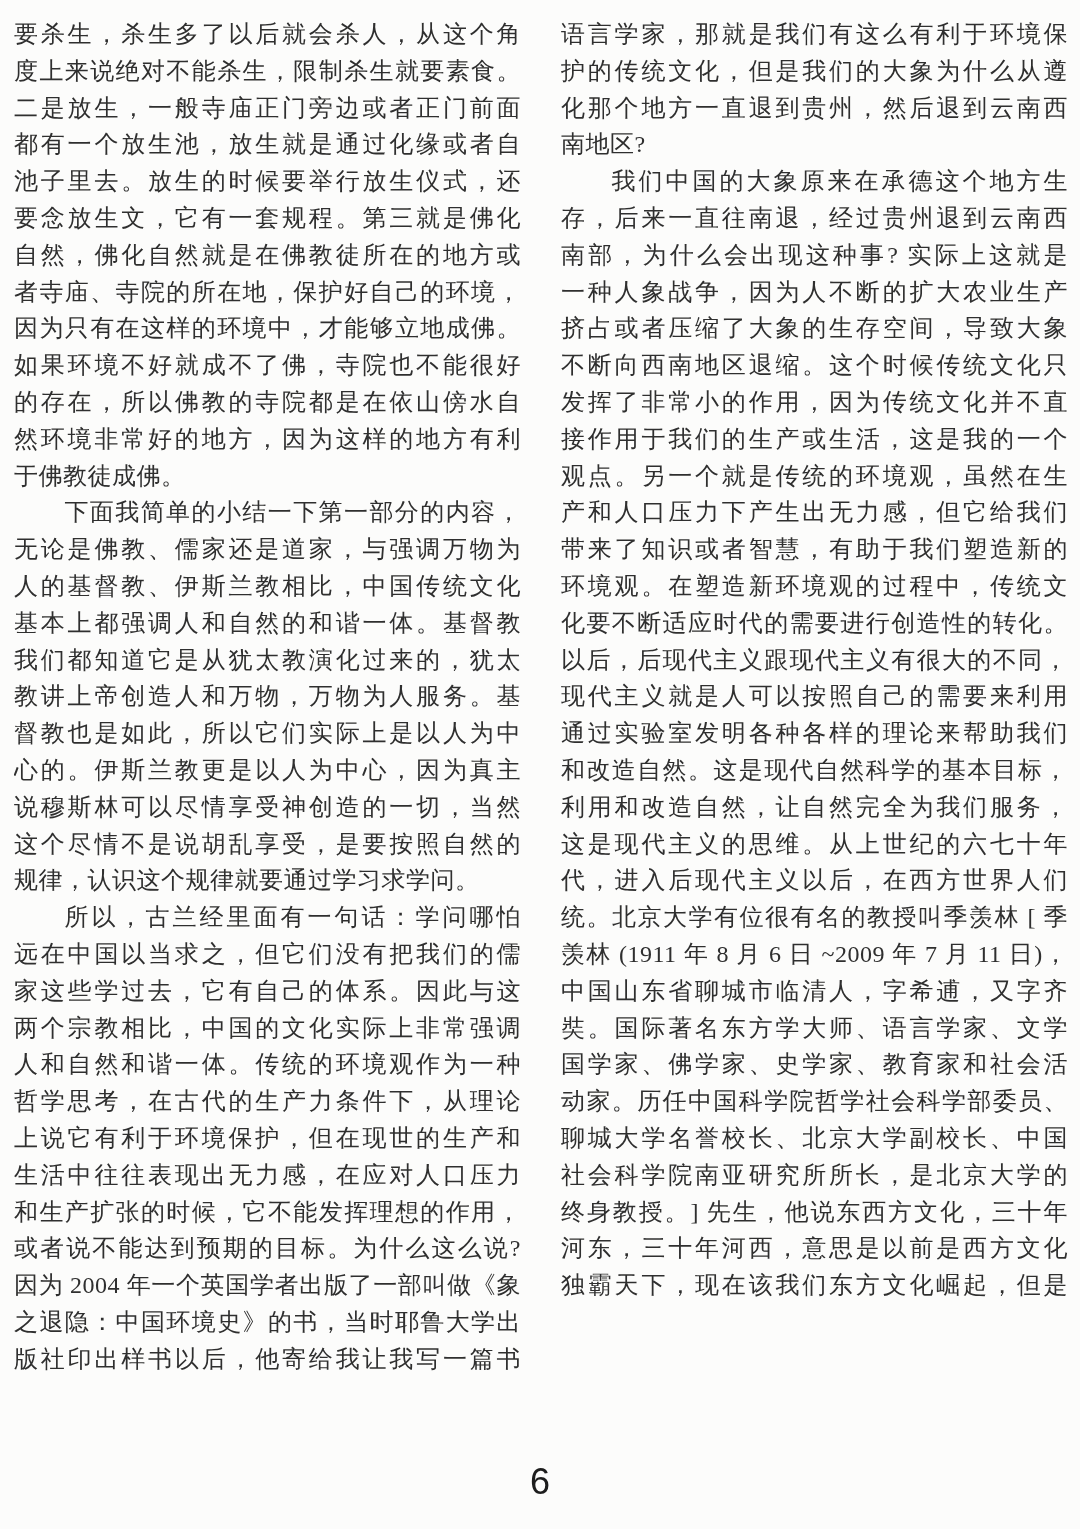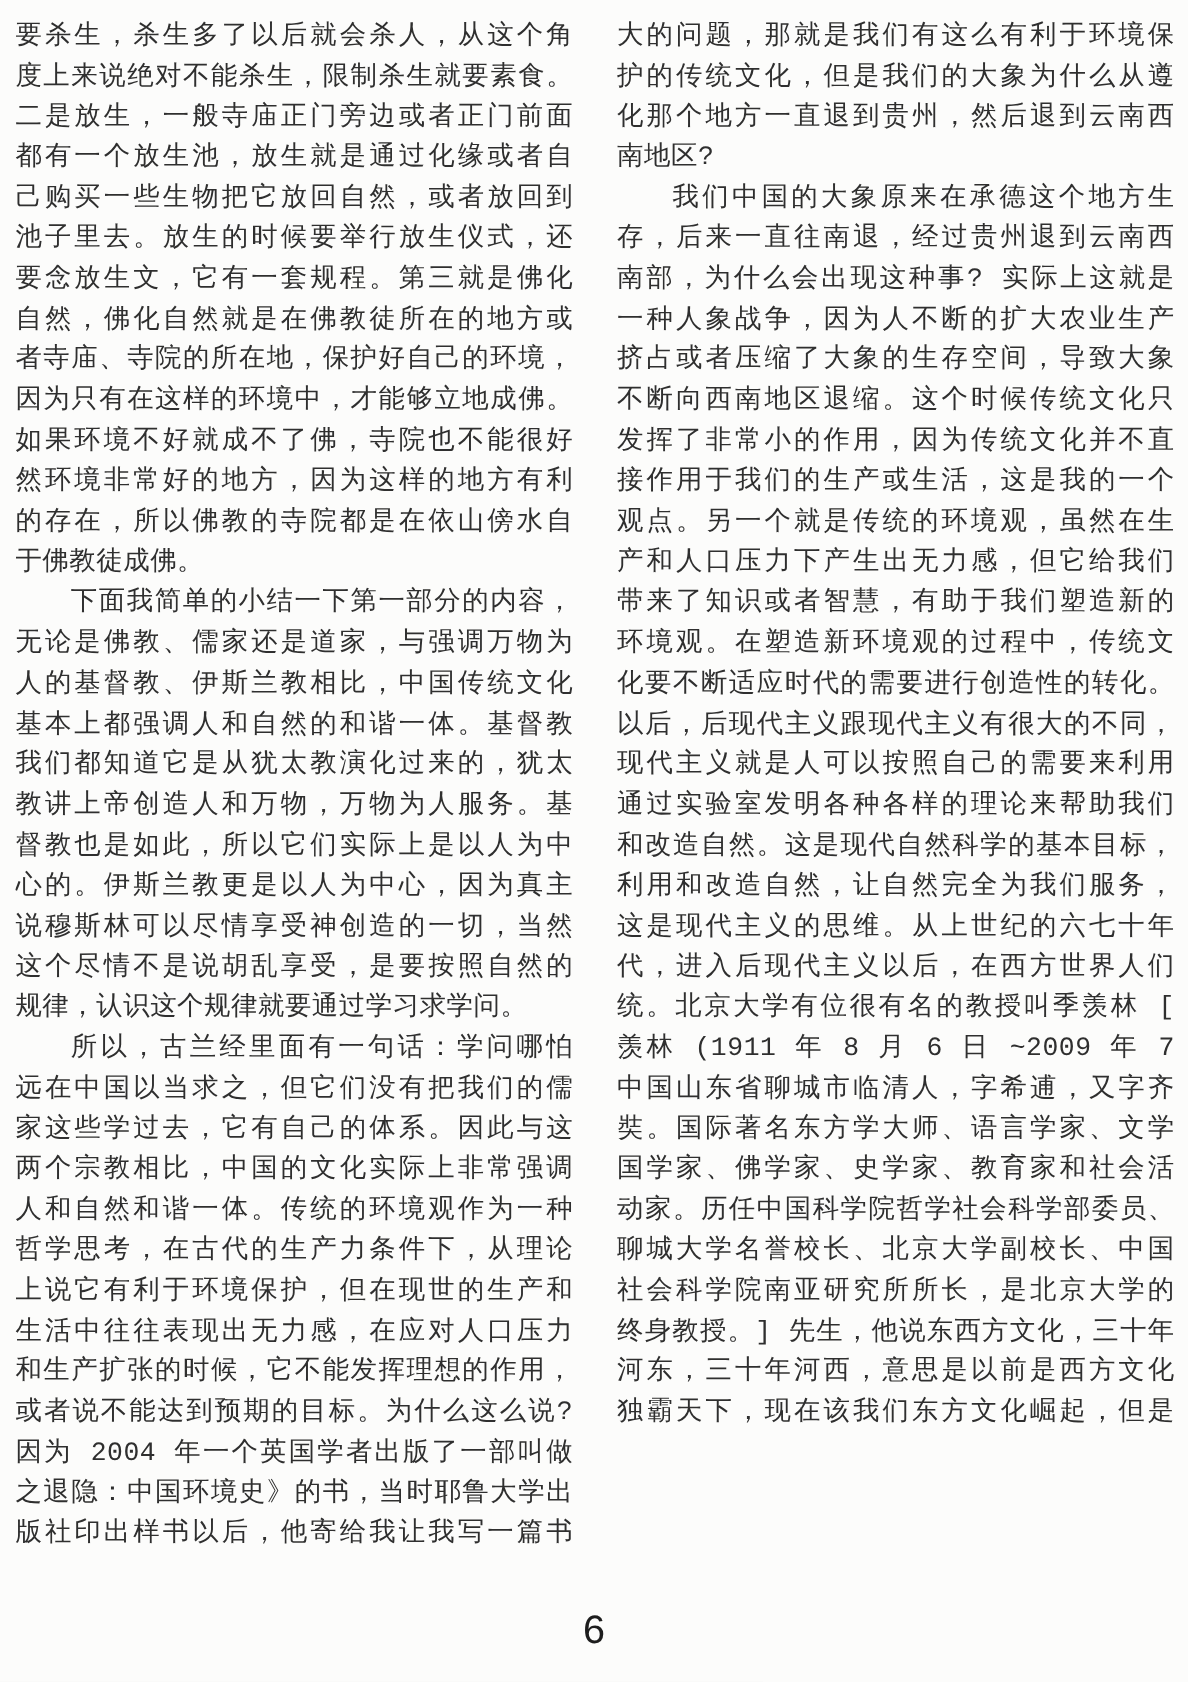--- a/index.html
+++ b/index.html
@@ -21,21 +21,20 @@
     position: absolute;
     top: 16px;
     left: 14px;
     right: 12px;
     display: flex;
     gap: 40px;
   }
   .column {
     width: 507px;
     flex: 0 0 507px;
-    font-family: Liberation Mono, monospace;
   }
   .line {
     height: 36.8px;
     line-height: 36.8px;
     font-size: 24px;
     text-align: justify;
     text-align-last: justify;
     overflow: hidden;
     letter-spacing: 0.5px;
   }
@@ -60,29 +59,28 @@
 </head>
 <body>
 
 <div class="page">
   <div class="columns">
     <div class="column">
         <div class="line">要杀生，杀生多了以后就会杀人，从这个角</div>
         <div class="line">度上来说绝对不能杀生，限制杀生就要素食。</div>
         <div class="line">二是放生，一般寺庙正门旁边或者正门前面</div>
         <div class="line">都有一个放生池，放生就是通过化缘或者自</div>
-        <div class="line">己购买一些生物把它放回自然，或者放回到</div>
         <div class="line">池子里去。放生的时候要举行放生仪式，还</div>
         <div class="line">要念放生文，它有一套规程。第三就是佛化</div>
         <div class="line">自然，佛化自然就是在佛教徒所在的地方或</div>
         <div class="line">者寺庙、寺院的所在地，保护好自己的环境，</div>
         <div class="line">因为只有在这样的环境中，才能够立地成佛。</div>
         <div class="line">如果环境不好就成不了佛，寺院也不能很好</div>
+        <div class="line">的存在，所以佛教的寺院都是在依山傍水自</div>
         <div class="line">然环境非常好的地方，因为这样的地方有利</div>
-        <div class="line">的存在，所以佛教的寺院都是在依山傍水自</div>
         <div class="line end">于佛教徒成佛。</div>
         <div class="line indent">下面我简单的小结一下第一部分的内容，</div>
         <div class="line">无论是佛教、儒家还是道家，与强调万物为</div>
         <div class="line">人的基督教、伊斯兰教相比，中国传统文化</div>
         <div class="line">基本上都强调人和自然的和谐一体。基督教</div>
         <div class="line">我们都知道它是从犹太教演化过来的，犹太</div>
         <div class="line">教讲上帝创造人和万物，万物为人服务。基</div>
         <div class="line">督教也是如此，所以它们实际上是以人为中</div>
         <div class="line">心的。伊斯兰教更是以人为中心，因为真主</div>
         <div class="line">说穆斯林可以尽情享受神创造的一切，当然</div>
@@ -96,21 +94,21 @@
         <div class="line">哲学思考，在古代的生产力条件下，从理论</div>
         <div class="line">上说它有利于环境保护，但在现世的生产和</div>
         <div class="line">生活中往往表现出无力感，在应对人口压力</div>
         <div class="line">和生产扩张的时候，它不能发挥理想的作用，</div>
         <div class="line">或者说不能达到预期的目标。为什么这么说?</div>
         <div class="line">因为 2004 年一个英国学者出版了一部叫做《象</div>
         <div class="line">之退隐：中国环境史》的书，当时耶鲁大学出</div>
         <div class="line">版社印出样书以后，他寄给我让我写一篇书</div>
       </div>
     <div class="column">
-        <div class="line">大的问题，那就是我们有这么有利于环境保</div>
+        <div class="line">语言学家，那就是我们有这么有利于环境保</div>
         <div class="line">护的传统文化，但是我们的大象为什么从遵</div>
         <div class="line">化那个地方一直退到贵州，然后退到云南西</div>
         <div class="line end">南地区?</div>
         <div class="line indent">我们中国的大象原来在承德这个地方生</div>
         <div class="line">存，后来一直往南退，经过贵州退到云南西</div>
         <div class="line">南部，为什么会出现这种事? 实际上这就是</div>
         <div class="line">一种人象战争，因为人不断的扩大农业生产</div>
         <div class="line">挤占或者压缩了大象的生存空间，导致大象</div>
         <div class="line">不断向西南地区退缩。这个时候传统文化只</div>
         <div class="line">发挥了非常小的作用，因为传统文化并不直</div>

